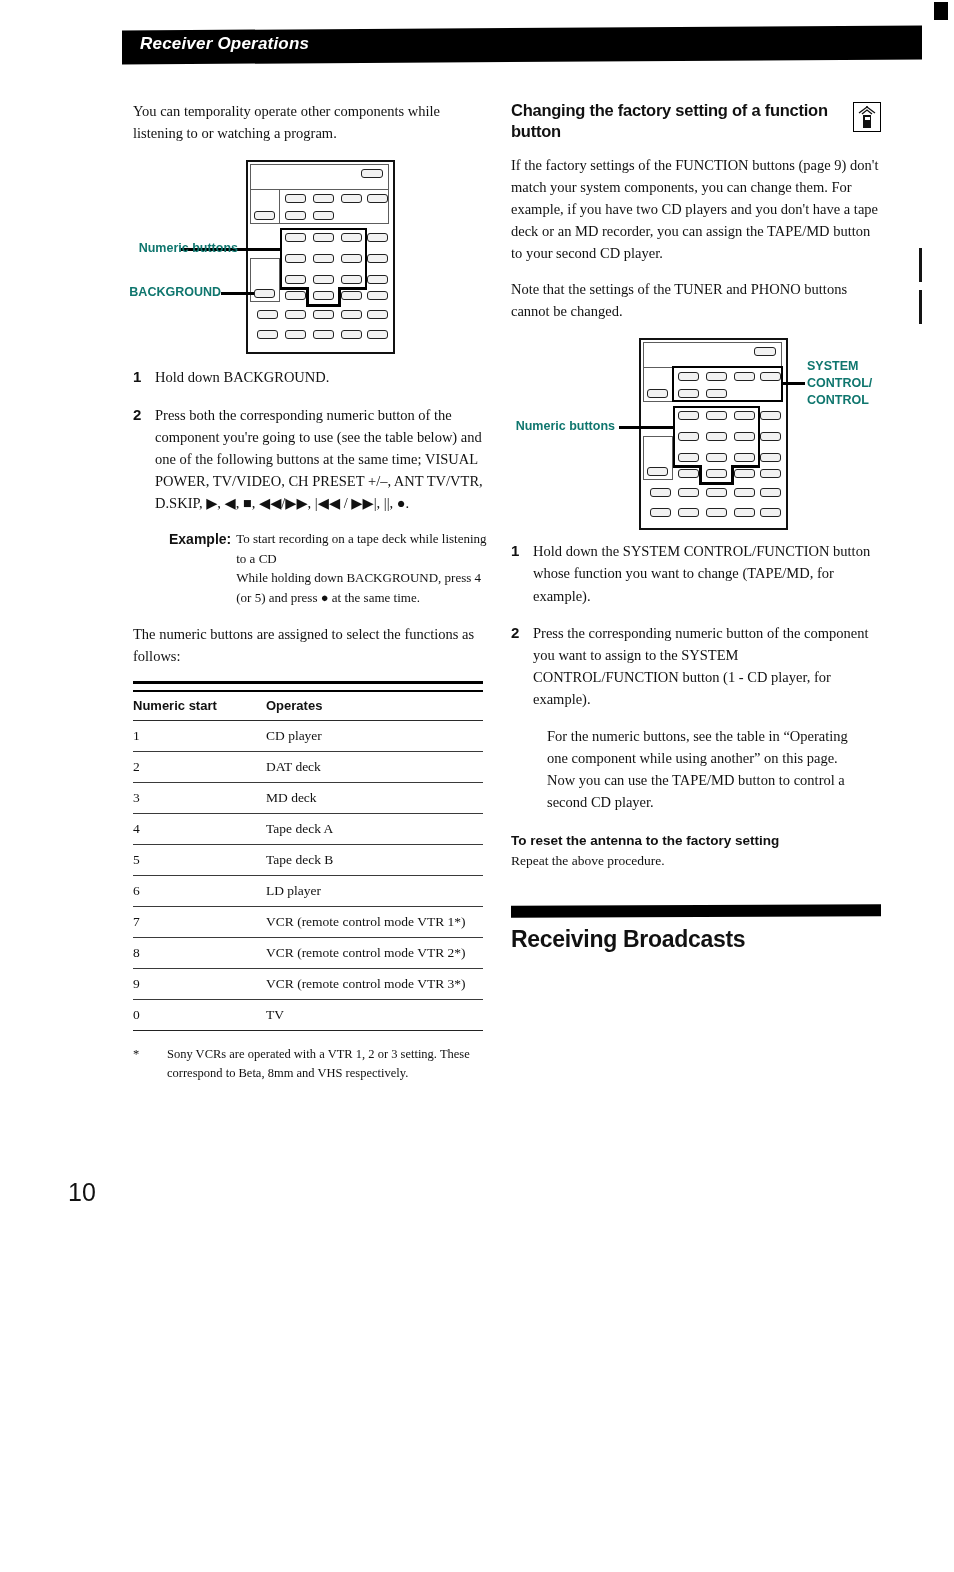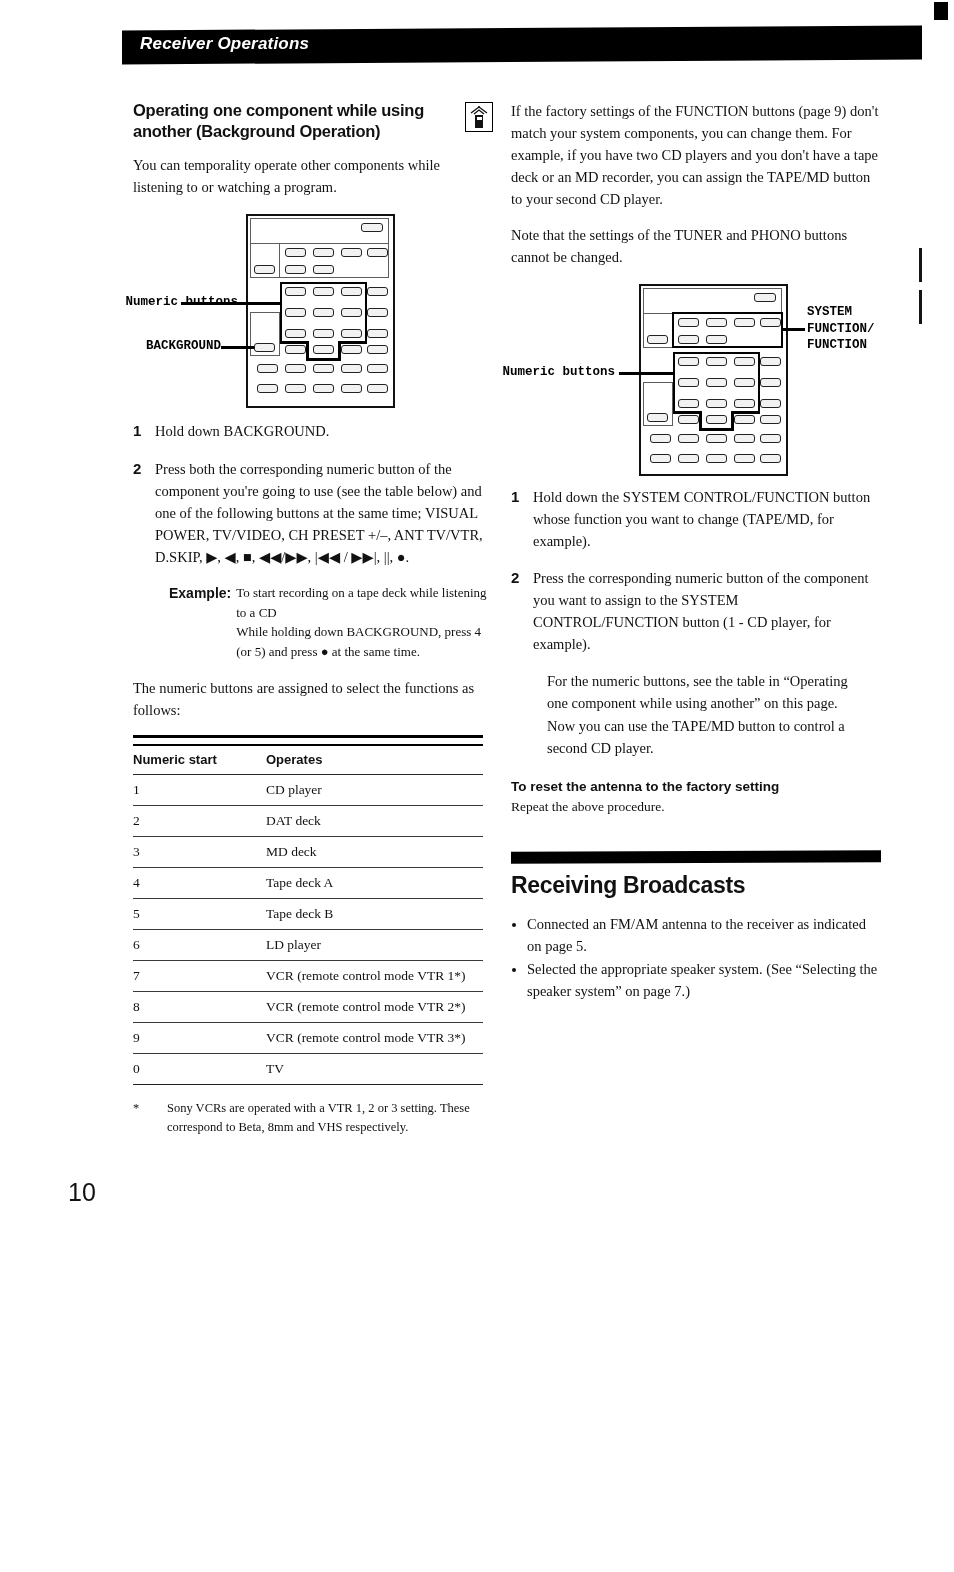--- a/index.html
+++ b/index.html
@@ -286,53 +286,42 @@
     position: absolute;
     box-sizing: border-box;
     background: transparent;
   }
   .callout-line {
     position: absolute;
     background: #000;
   }
   .callout-label {
     position: absolute;
-    font-family: Liberation Mono, monospace;
+    font-family: Liberation Sans, sans-serif;
     font-weight: bold;
     font-size: 12.5px;
-    color: #000000;
+    color: #0f766e;
     line-height: 1.33;
     white-space: pre-line;
   }
 </style>
 </head>
 <body>
 
 <div id="page">
 
   <div class="corner-mark"></div>
   <div class="edge-tick t1"></div>
   <div class="edge-tick t2"></div>
 
   <div class="banner"></div>
   <div class="banner-label">Receiver Operations</div>
 
   <div class="col col-left">
 
-    <div class="head-row">
-      <h2 class="section-head">Operating one component while using another (Background Operation)</h2>
-      <div class="remote-badge">
-        <svg class="waves" viewBox="0 0 20 10">
-          <path d="M2 8 L10 2 L18 8" stroke="#111" stroke-width="1.3" fill="none"></path>
-          <path d="M5 9 L10 5 L15 9" stroke="#111" stroke-width="1.3" fill="none"></path>
-          <circle cx="10" cy="2" r="1" fill="#111"></circle>
-        </svg>
-        <div class="body"></div>
-      </div>
-    </div>
 
     <p class="body-text">You can temporality operate other components while listening to or watching a program.</p>
 
     <div class="remote-fig" style="position:relative;height:198px;margin:8px 0 10px 0;">
 
       <div class="remote-shell" style="left:113px;top:2px;width:145px;height:190px;"></div>
 
       <div class="rc-screen" style="left:117px;top:6px;width:137px;height:24px;"></div>
       <div class="rc-btn" style="left:228px;top:11px;width:22px;height:9px;"></div>
 
@@ -466,20 +455,31 @@
     </table>
 
     <div class="footnote">
       <div class="star">*</div>
       <div class="txt">Sony VCRs are operated with a VTR 1, 2 or 3 setting. These correspond to Beta, 8mm and VHS respectively.</div>
     </div>
   </div>
 
   <div class="col col-right">
 
+    <div class="head-row">
+      <h2 class="section-head">Changing the factory setting of a function button</h2>
+      <div class="remote-badge">
+        <svg class="waves" viewBox="0 0 20 10">
+          <path d="M2 8 L10 2 L18 8" stroke="#111" stroke-width="1.3" fill="none"></path>
+          <path d="M5 9 L10 5 L15 9" stroke="#111" stroke-width="1.3" fill="none"></path>
+          <circle cx="10" cy="2" r="1" fill="#111"></circle>
+        </svg>
+        <div class="body"></div>
+      </div>
+    </div>
 
     <p class="body-text">If the factory settings of the FUNCTION buttons (page 9) don't match your system components, you can change them. For example, if you have two CD players and you don't have a tape deck or an MD recorder, you can assign the TAPE/MD button to your second CD player.</p>
     <p class="body-text">Note that the settings of the TUNER and PHONO buttons cannot be changed.</p>
 
     <div class="remote-fig" style="position:relative;height:192px;margin:6px 0 12px 0;">
 
       <div class="remote-shell" style="left:128px;top:2px;width:145px;height:188px;"></div>
 
       <div class="rc-screen" style="left:132px;top:6px;width:137px;height:24px;"></div>
       <div class="rc-btn" style="left:243px;top:11px;width:22px;height:9px;"></div>
@@ -532,21 +532,21 @@
       <div class="rc-outline" style="left:161px;top:30px;width:111px;height:36px;"></div>
 
       <div class="rc-outline" style="left:162px;top:70px;width:87px;height:60px;border-bottom:none;"></div>
       <div class="rc-outline-notch" style="left:162px;top:129px;width:29px;height:3px;background:#000;"></div>
       <div class="rc-outline-notch" style="left:188px;top:129px;width:3px;height:20px;background:#000;"></div>
       <div class="rc-outline-notch" style="left:188px;top:146px;width:35px;height:3px;background:#000;"></div>
       <div class="rc-outline-notch" style="left:220px;top:129px;width:3px;height:20px;background:#000;"></div>
       <div class="rc-outline-notch" style="left:220px;top:129px;width:29px;height:3px;background:#000;"></div>
 
       <div class="callout-line" style="left:272px;top:46px;width:22px;height:3px;"></div>
-      <div class="callout-label" style="left:296px;top:22px;width:86px;text-align:left;">SYSTEM FUNCTION/ FUNCTION</div>
+      <div class="callout-label" style="left:296px;top:22px;width:86px;text-align:left;">SYSTEM CONTROL/ CONTROL</div>
 
       <div class="callout-line" style="left:108px;top:90px;width:54px;height:3px;"></div>
       <div class="callout-label" style="left:-20px;top:82px;width:124px;text-align:right;">Numeric buttons</div>
     </div>
 
     <div class="step">
       <div class="num">1</div>
       <div class="txt">Hold down the SYSTEM CONTROL/FUNCTION button whose function you want to change (TAPE/MD, for example).</div>
     </div>
 
@@ -555,20 +555,16 @@
       <div class="txt">Press the corresponding numeric button of the component you want to assign to the SYSTEM CONTROL/FUNCTION button (1 - CD player, for example).</div>
     </div>
 
     <p class="body-text" style="margin-left:36px;width:316px;">For the numeric buttons, see the table in “Operating one component while using another” on this page. Now you can use the TAPE/MD button to control a second CD player.</p>
 
     <div class="subhead">To reset the antenna to the factory setting</div>
     <p class="subhead-body">Repeat the above procedure.</p>
 
     <div class="chapter-bar"></div>
     <h1 class="chapter-title">Receiving Broadcasts</h1>
-    <ul class="bullets" id="chapter-bullets">
-        <li>Connected an FM/AM antenna to the receiver as indicated on page 5.</li>
-        <li>Selected the appropriate speaker system. (See “Selecting the speaker system” on page 7.)</li>
-      </ul>
   </div>
 
   <div class="page-number">10</div>
 </div>
 
 </body></html>

